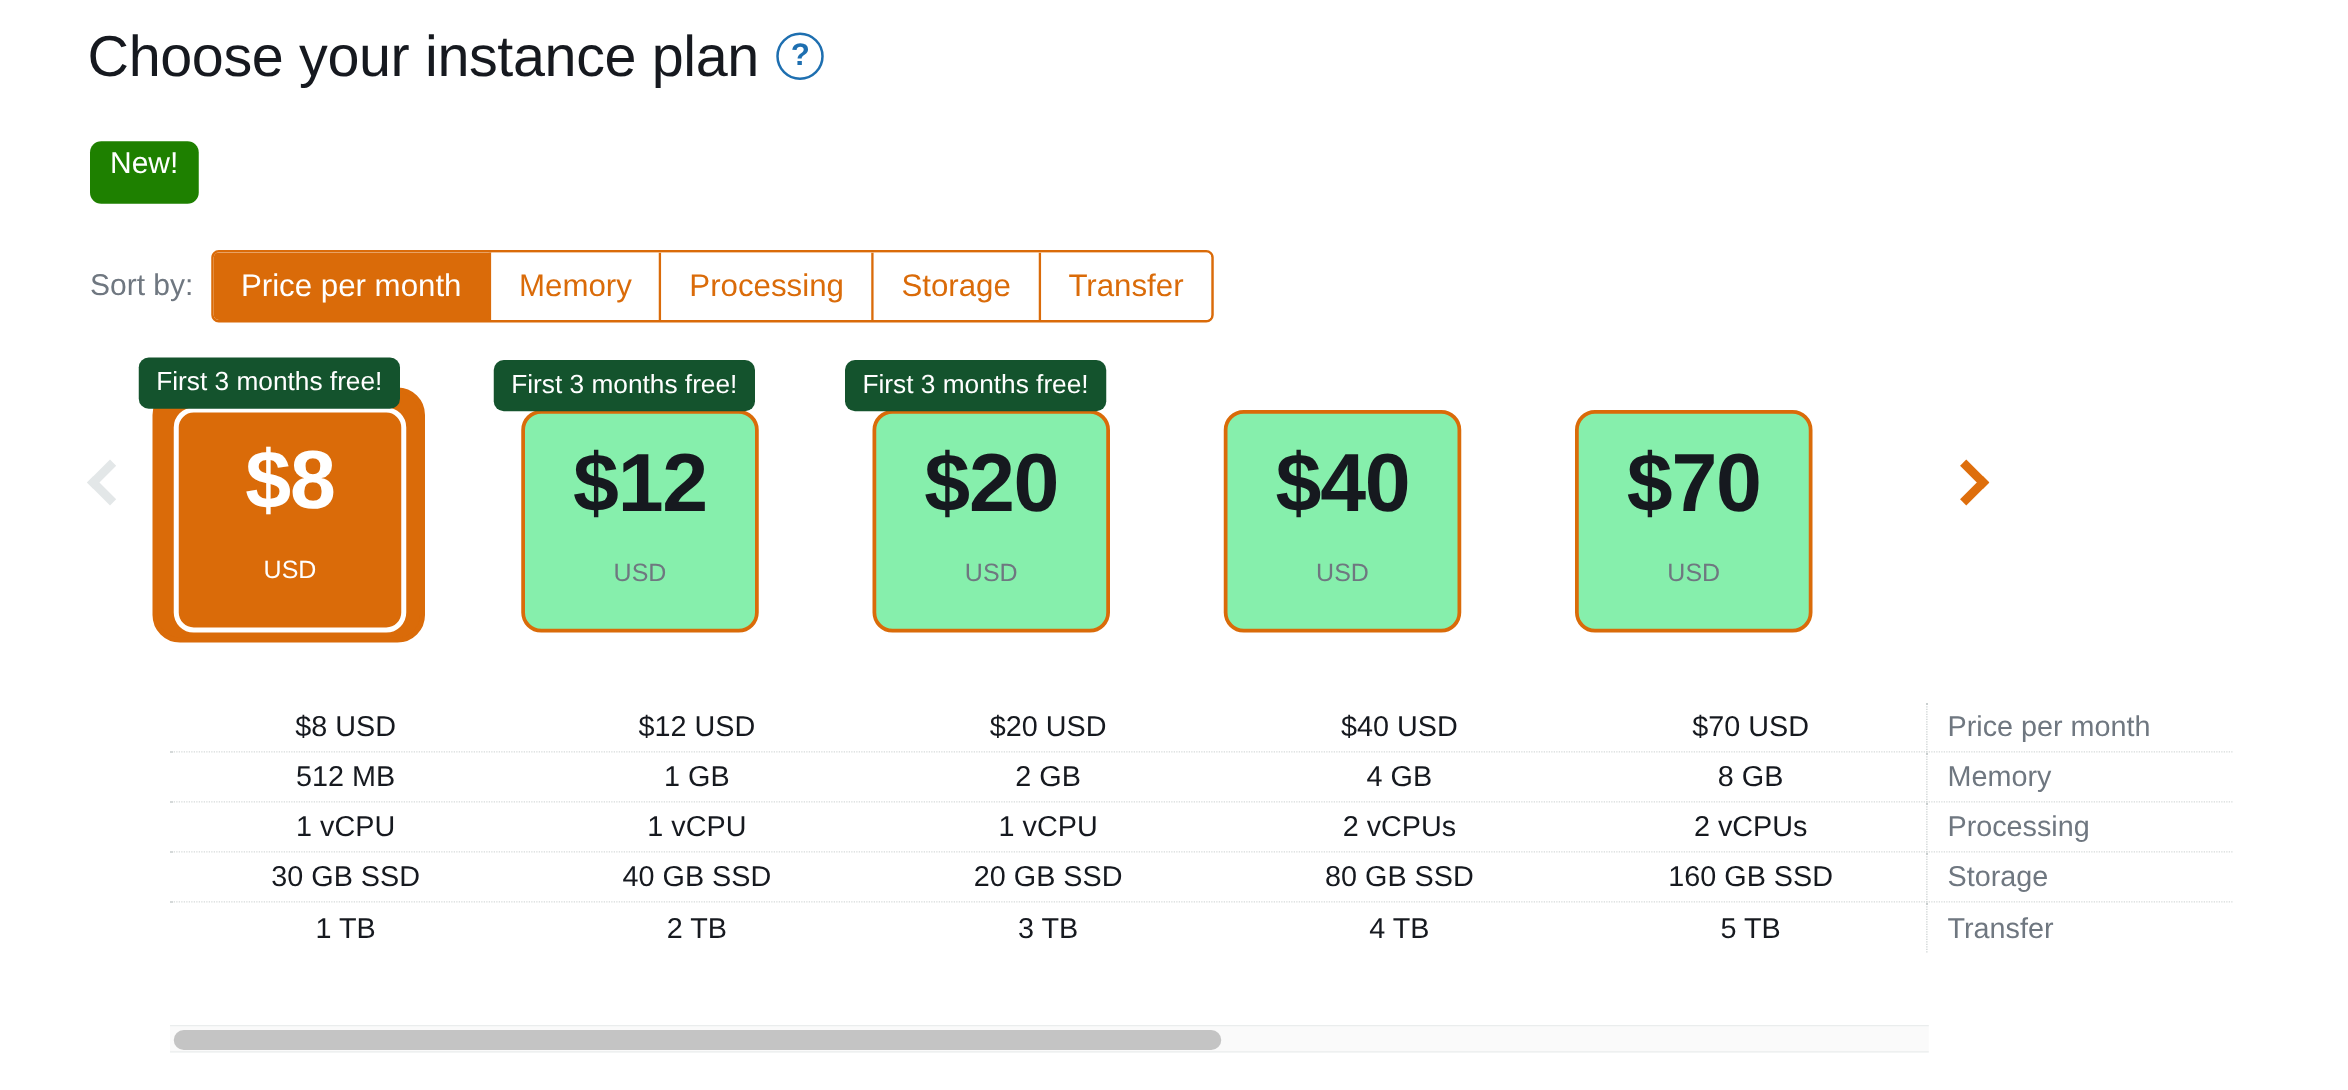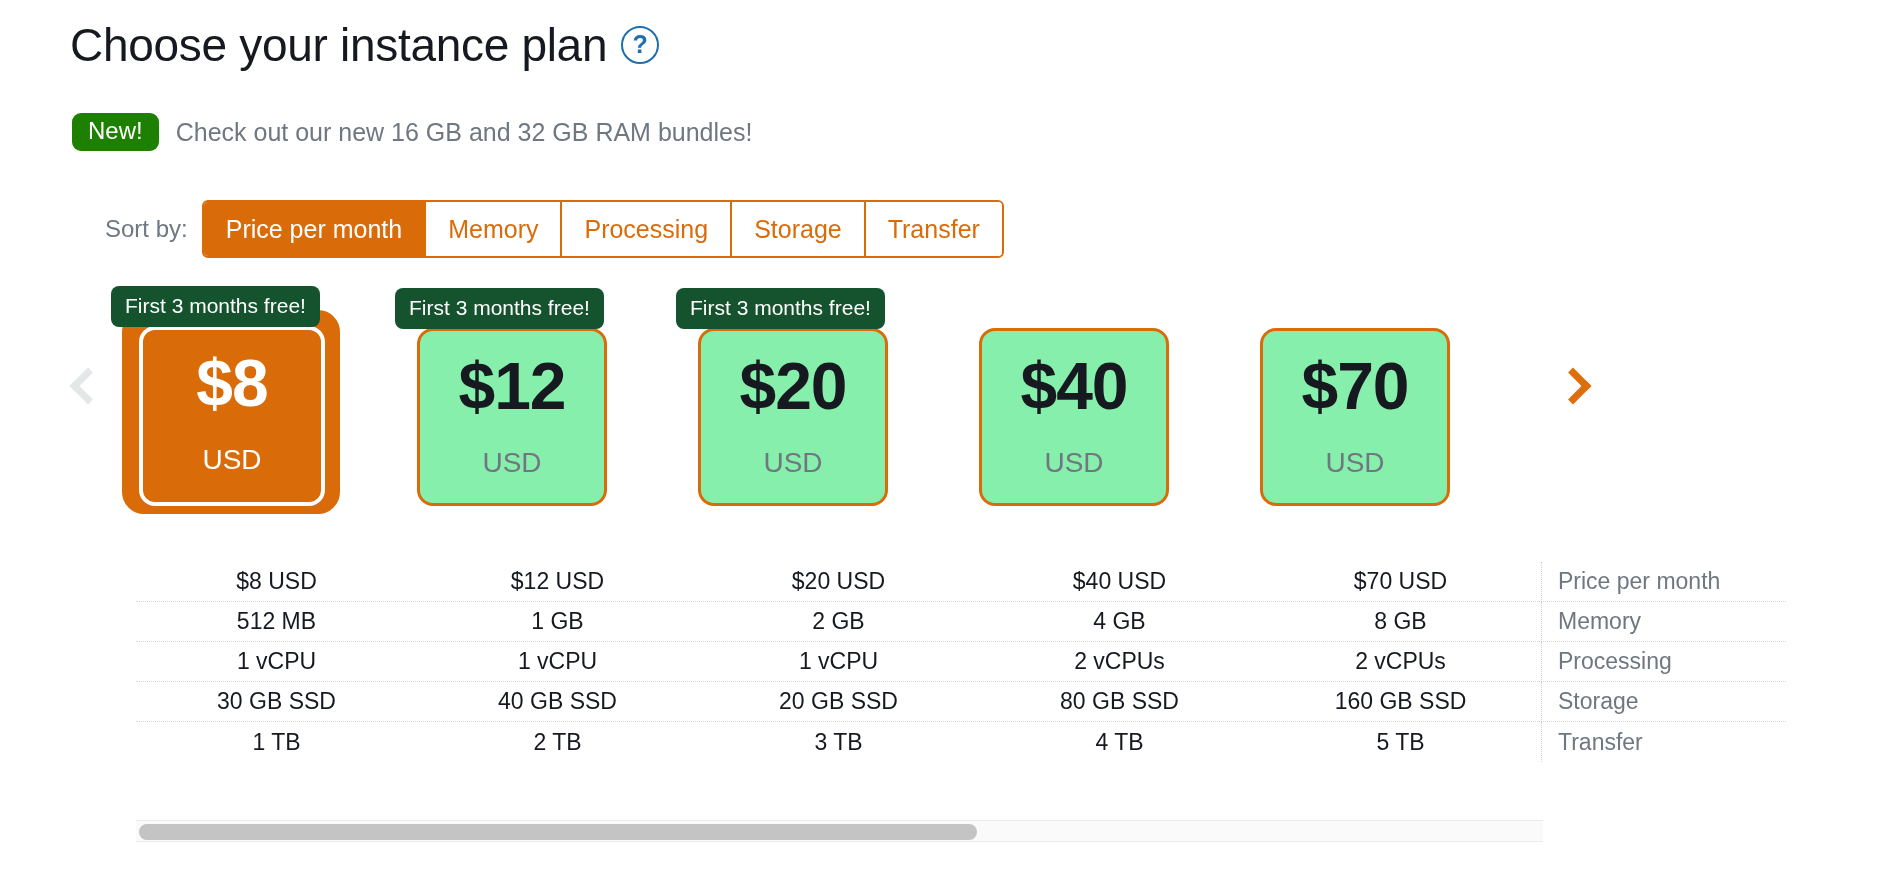--- a/index.html
+++ b/index.html
@@ -57,21 +57,21 @@
     top: 113px;
     display: flex;
     align-items: center;
     gap: 17px;
   }
   .new-badge {
     background: #1e8000;
     color: #ffffff;
     font-size: 24px;
     border-radius: 9px;
-    padding: 6px 16px 8px 16px;
+    padding: 6px 16px 20px 16px;
     line-height: 1;
     font-weight: 400;
   }
   .new-text {
     font-size: 25px;
     color: #6f7780;
     line-height: 1;
   }
 
   
@@ -80,21 +80,20 @@
     left: 72px;
     top: 200px;
     display: flex;
     align-items: center;
     gap: 14px;
   }
   .sort-label {
     font-size: 24px;
     color: #6f7780;
     line-height: 1;
-    margin-left: 33px;
   }
   .tabs {
     display: flex;
     border: 2px solid #da6b09;
     border-radius: 6px;
     overflow: hidden;
     height: 58px;
   }
   .tab {
     display: flex;
@@ -183,21 +182,21 @@
   }
   .plan-price {
     font-size: 66px;
     font-weight: 700;
     color: #16191f;
     line-height: 1;
     margin-top: 22px;
     letter-spacing: -1px;
   }
   .plan-cur {
-    font-size: 28px;
+    font-size: 20px;
     color: #6f7780;
     line-height: 1;
     margin-top: 30px;
   }
 
   
   .plan.selected { top: 18px; }
   .plan.selected .plan-outer {
     position: absolute;
     left: -14px;
@@ -283,21 +282,20 @@
 
 <div id="page">
 
   <div class="header-row">
     <div class="page-title">Choose your instance plan</div>
     <div class="help-icon">?</div>
   </div>
 
   <div class="new-row">
     <div class="new-badge">New!</div>
-    <div class="new-text">Check out our new 16 GB and 32 GB RAM bundles!</div>
   </div>
 
   <div class="sort-row">
     <div class="sort-label">Sort by:</div>
     <div class="tabs" id="tabs">
         <div class="tab active">Price per month</div>
         <div class="tab">Memory</div>
         <div class="tab">Processing</div>
         <div class="tab">Storage</div>
         <div class="tab">Transfer</div>

